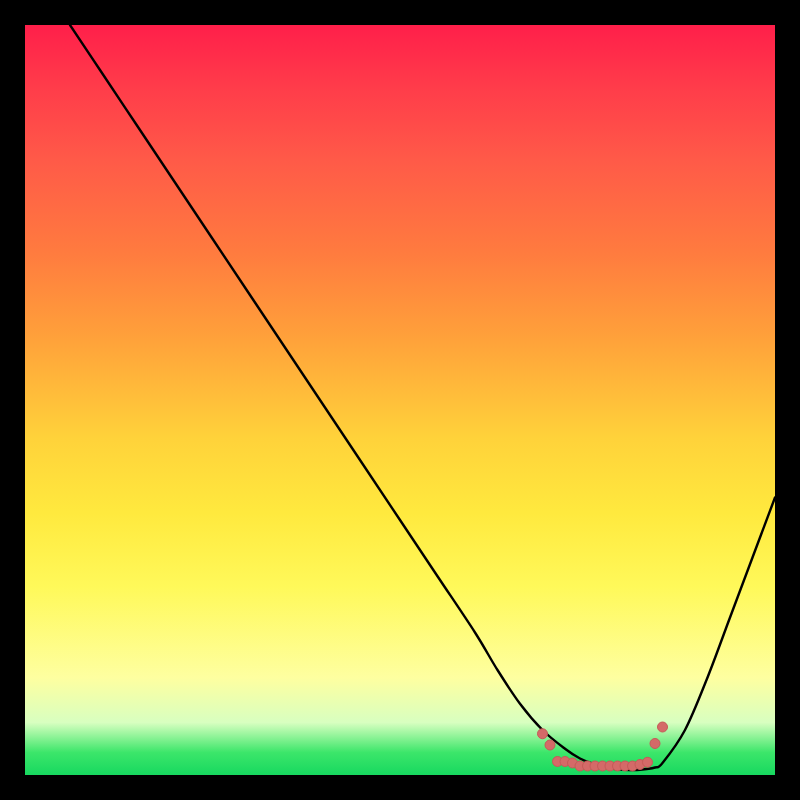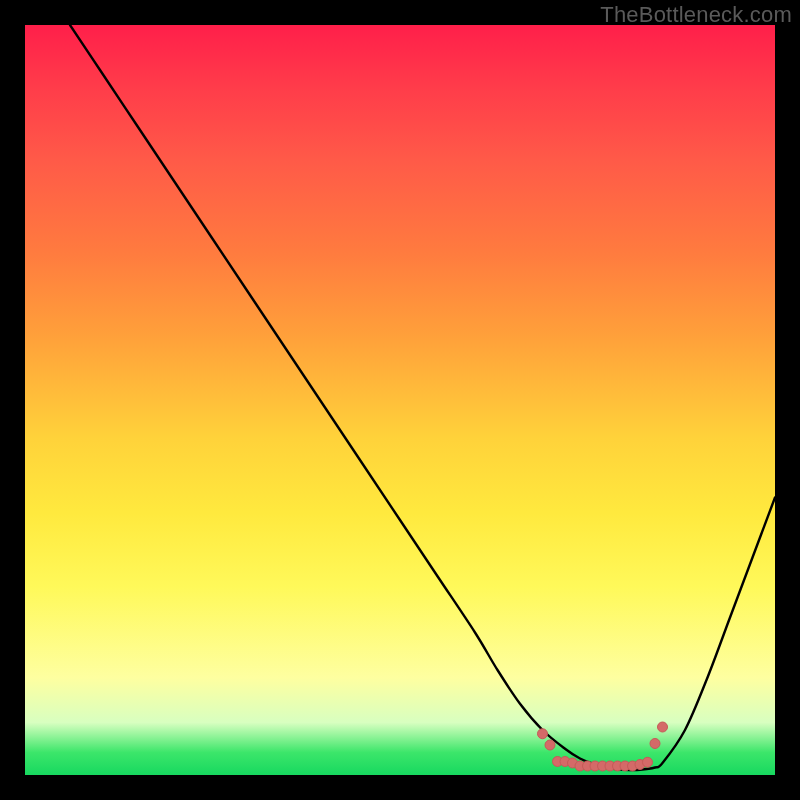--- a/index.html
+++ b/index.html
@@ -56,21 +56,20 @@
     left: 0;
     top: 0;
     width: 750px;
     height: 750px;
   }
 </style>
 </head>
 <body>
 
 <div class="frame">
-  <div class="watermark">TheBottleneck.com</div>
   <div class="plot">
     <svg class="curve" viewBox="0 0 750 750" preserveAspectRatio="none">
       <path id="curvePath" fill="none" stroke-width="2.4" stroke-linecap="round" stroke-linejoin="round" d="M 45.00 0.00 C 50.00 7.50, 63.75 28.13, 75.00 45.00 C 86.25 61.88, 100.00 82.50, 112.50 101.25 C 125.00 120.00, 137.50 138.75, 150.00 157.50 C 162.50 176.25, 175.00 195.00, 187.50 213.75 C 200.00 232.50, 212.50 251.25, 225.00 270.00 C 237.50 288.75, 250.00 307.50, 262.50 326.25 C 275.00 345.00, 287.50 363.75, 300.00 382.50 C 312.50 401.25, 325.00 420.00, 337.50 438.75 C 350.00 457.50, 362.50 476.25, 375.00 495.00 C 387.50 513.75, 400.00 532.50, 412.50 551.25 C 425.00 570.00, 440.00 591.88, 450.00 607.50 C 460.00 623.13, 465.00 633.13, 472.50 645.00 C 480.00 656.88, 487.50 668.75, 495.00 678.75 C 502.50 688.75, 510.00 697.50, 517.50 705.00 C 525.00 712.50, 533.75 719.00, 540.00 723.75 C 546.25 728.50, 550.00 730.88, 555.00 733.50 C 560.00 736.13, 565.00 737.88, 570.00 739.50 C 575.00 741.13, 580.00 742.38, 585.00 743.25 C 590.00 744.13, 595.00 744.50, 600.00 744.75 C 605.00 745.00, 610.00 745.13, 615.00 744.75 C 620.00 744.38, 626.25 743.63, 630.00 742.50 C 633.75 741.38, 632.50 744.25, 637.50 738.00 C 642.50 731.75, 652.50 719.25, 660.00 705.00 C 667.50 690.75, 675.00 671.25, 682.50 652.50 C 690.00 633.75, 697.50 612.50, 705.00 592.50 C 712.50 572.50, 720.00 552.50, 727.50 532.50 C 735.00 512.50, 746.25 482.50, 750.00 472.50" stroke="#000000"></path>
       <g id="markerGroup">
           <circle cx="517.50" cy="708.75" r="5" fill="#d46a68" stroke="#c65a58" stroke-width="1"></circle>
           <circle cx="525.00" cy="720.00" r="5" fill="#d46a68" stroke="#c65a58" stroke-width="1"></circle>
           <circle cx="532.50" cy="736.50" r="5" fill="#d46a68" stroke="#c65a58" stroke-width="1"></circle>
           <circle cx="540.00" cy="736.50" r="5" fill="#d46a68" stroke="#c65a58" stroke-width="1"></circle>
           <circle cx="547.50" cy="738.00" r="5" fill="#d46a68" stroke="#c65a58" stroke-width="1"></circle>
           <circle cx="555.00" cy="741.00" r="5" fill="#d46a68" stroke="#c65a58" stroke-width="1"></circle>

